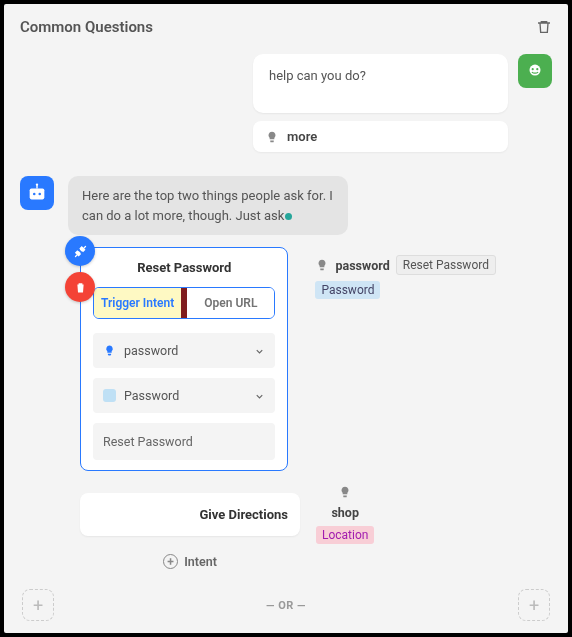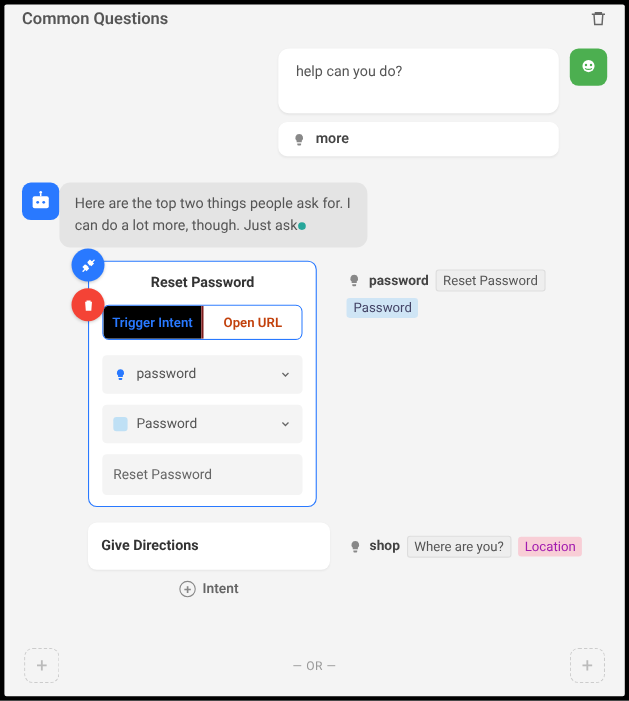--- a/index.html
+++ b/index.html
@@ -8,21 +8,21 @@
     font-family: -apple-system, BlinkMacSystemFont, "Segoe UI", Roboto, Arial, sans-serif;
     background: #000;
     padding: 4px;
   }
   .canvas {
     width: 564px;
     height: 629px;
     background: #f4f4f4;
     border-radius: 2px;
     position: relative;
-    padding: 4px 16px;
+    padding: 14px 16px;
     overflow: hidden;
   }
   .header {
     display: flex;
     justify-content: space-between;
     align-items: center;
     margin-bottom: 18px;
   }
   .title {
     font-size: 15px;
@@ -67,21 +67,21 @@
     align-items: center;
     gap: 8px;
     font-size: 13px;
     font-weight: 600;
     color: #444;
     box-shadow: 0 1px 2px rgba(0,0,0,.05);
     margin-bottom: 24px;
   }
   .bulb-gray { width: 14px; height: 14px; color: #888; }
   .bulb-gray svg, .bulb-blue svg { width: 100%; height: 100%; }
-  .bot-row { display: flex; align-items: flex-start; margin-bottom: 12px; }
+  .bot-row { display: flex; gap: 14px; align-items: flex-start; margin-bottom: 12px; }
   .bot-avatar {
     width: 34px;
     height: 34px;
     background: #2979ff;
     border-radius: 8px;
     display: flex;
     align-items: center;
     justify-content: center;
     flex-shrink: 0;
   }
@@ -150,22 +150,22 @@
     margin-bottom: 14px;
   }
   .tab {
     flex: 1;
     text-align: center;
     padding: 8px 4px;
     font-size: 12px;
     font-weight: 600;
     cursor: pointer;
   }
-  .tab-active { color: #2979ff; background: #000000; }
-  .tab-inactive { color: #c2410c; background: #fff; border-left: 2px solid #7f1d1d; }
+  .tab-active { color: #2979ff; background: #fef9c3; }
+  .tab-inactive { color: #737373; background: #fff; border-left: 6px solid #7f1d1d; }
   .field {
     background: #f4f4f4;
     border-radius: 4px;
     padding: 10px 10px;
     display: flex;
     align-items: center;
     justify-content: space-between;
     margin-bottom: 10px;
     font-size: 12.5px;
     color: #555;
@@ -204,21 +204,21 @@
     font-size: 12px;
   }
   .tag-gray { background: #eeeeee; color: #555; border: 1px solid #ddd;}
   .tag-blue { background: #cfe5f5; color: #446; }
   .tag-pink { background: #f8ced6; color: #a21caf; }
   .secondary-card {
     width: 220px;
     background: #fff;
     border-radius: 8px;
     padding: 14px 12px;
-    text-align: left;
+    text-align: right;
     font-size: 13px;
     font-weight: 700;
     color: #333;
     box-shadow: 0 1px 2px rgba(0,0,0,.06);
   }
   .second-row { display: flex; align-items: center; gap: 16px; margin-left: 60px; margin-top: 14px; }
   .add-btn-row {
     margin-left: 60px;
     width: 220px;
     text-align: center;
@@ -249,21 +249,21 @@
     left: 0;
     right: 0;
     bottom: 12px;
     display: flex;
     align-items: center;
     justify-content: space-between;
     padding: 0 18px;
   }
   .or {
     font-size: 11px;
-    font-weight: 400;
+    font-weight: 700;
     color: #999;
     letter-spacing: 0.5px;
   }
   .sq-add {
     width: 32px;
     height: 32px;
     border: 1.5px dashed #ccc;
     border-radius: 8px;
     display: flex;
     align-items: center;
@@ -381,28 +381,27 @@
       <span class="bold">password</span>
       <span class="tag tag-gray">Reset Password</span>
       <span class="tag tag-blue">Password</span>
     </div>
   </div>
 
   <div class="second-row">
     <div class="secondary-card">
       <span>Give Directions</span>
     </div>
-    <div class="meta-right" style="padding-top:0;">
+    <div class="meta-right" style="padding-top:0;flex-direction:column;">
       <span class="bulb-gray" style="width:14px;height:14px;">
         <svg viewBox="0 0 24 24" fill="currentColor">
             <path d="M12 3a6 6 0 0 0-4 10.5V16h8v-2.5A6 6 0 0 0 12 3zm-3 15h6v1.5a1.5 1.5 0 0 1-1.5 1.5h-3A1.5 1.5 0 0 1 9 19.5V18z"></path>
           </svg>
       </span>
       <span class="bold">shop</span>
-      <span class="tag tag-gray">Where are you?</span>
       <span class="tag tag-pink">Location</span>
     </div>
   </div>
 
   <div class="add-btn-row">
     <span class="plus-circ">+</span>
     <span>Intent</span>
   </div>
 
   <div class="footer">

